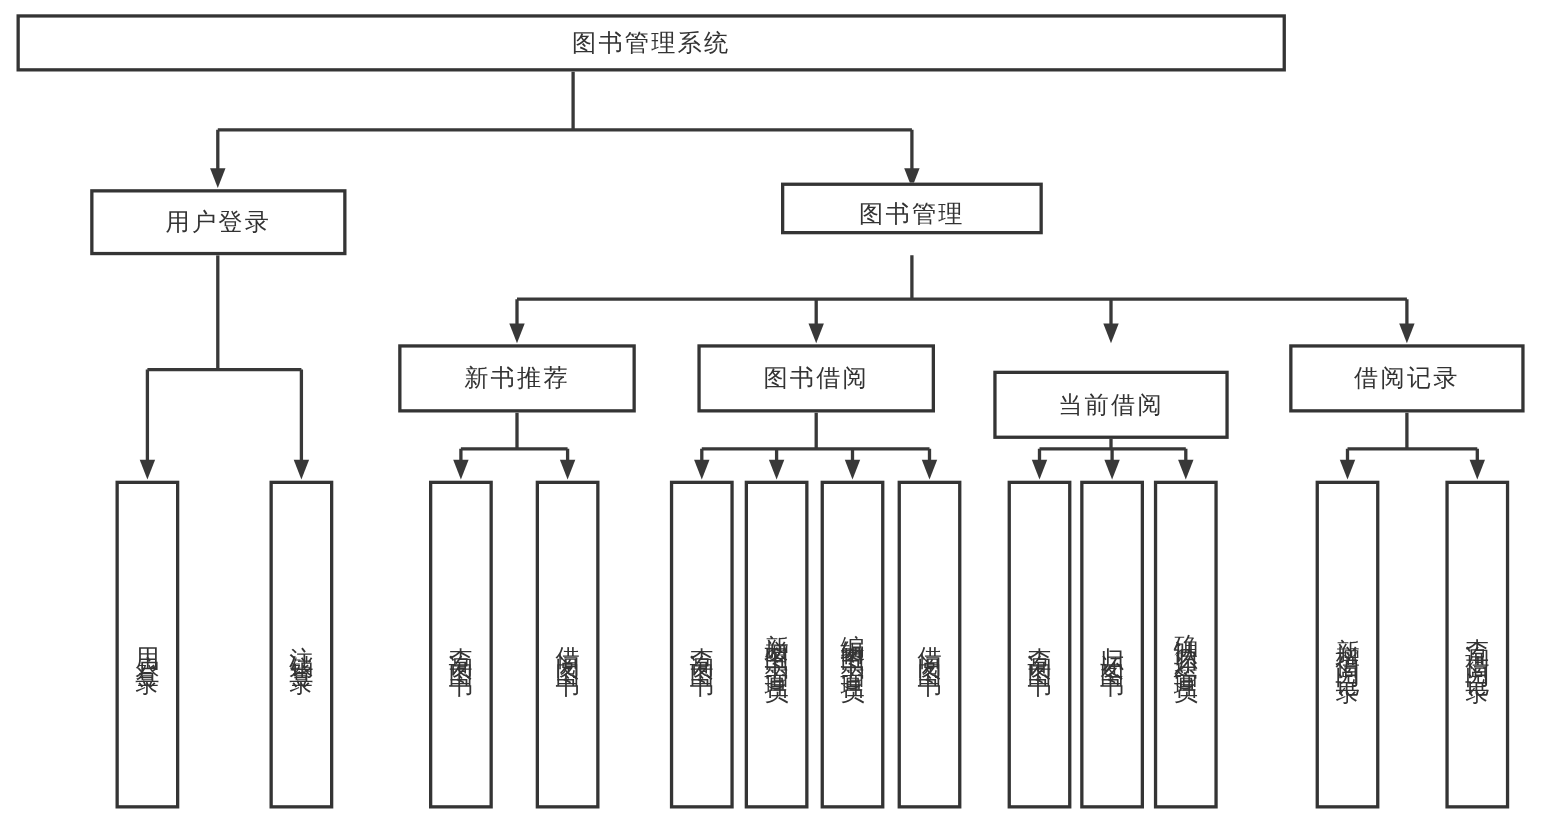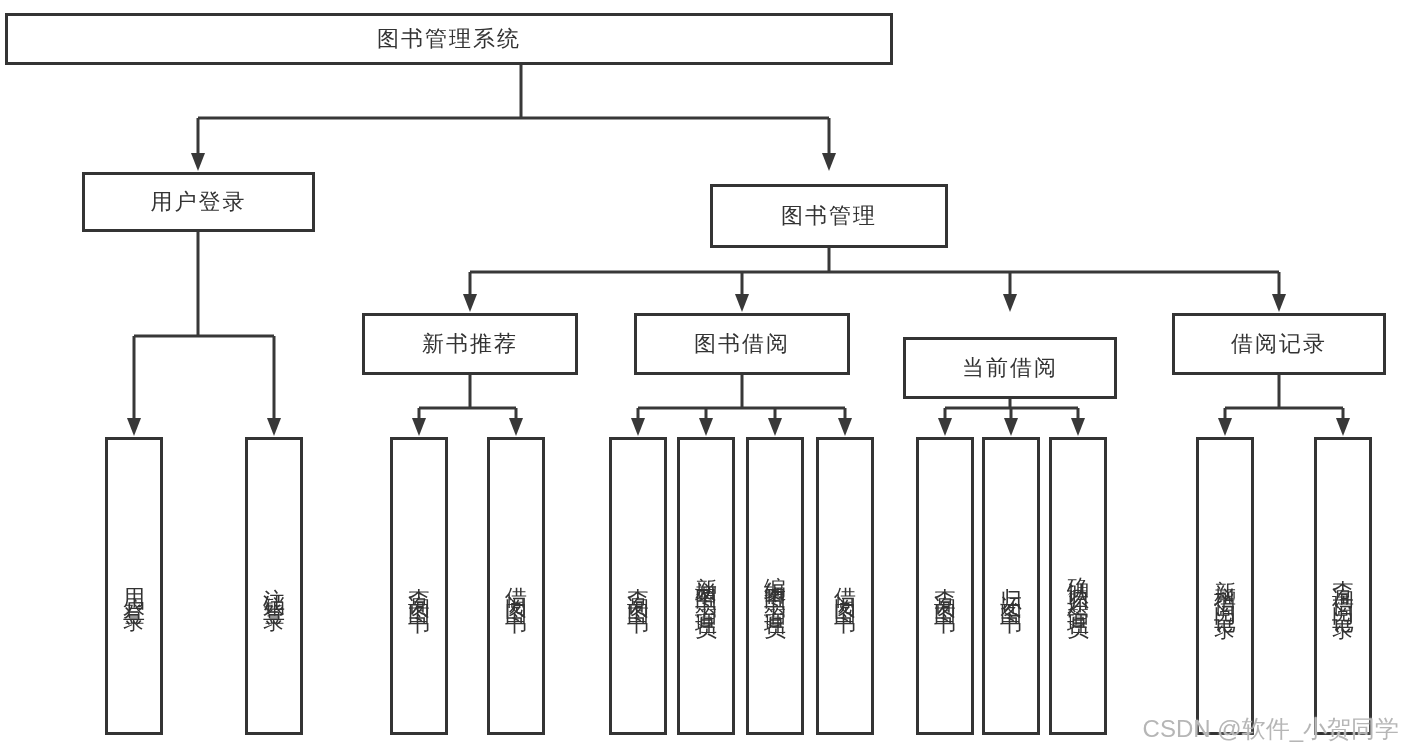--- a/index.html
+++ b/index.html
@@ -102,28 +102,28 @@
       <polygon points="768,418 782,418 775,436"></polygon>
       <polygon points="838,418 852,418 845,436"></polygon>
       <polygon points="938,418 952,418 945,436"></polygon>
       <polygon points="1004,418 1018,418 1011,436"></polygon>
       <polygon points="1071,418 1085,418 1078,436"></polygon>
       <polygon points="1218,418 1232,418 1225,436"></polygon>
       <polygon points="1336,418 1350,418 1343,436"></polygon>
     </g>
   </svg>
 
-  <div class="node h" style="left:5px; top:13px; width:888px; height:52px;align-items:center;">
+  <div class="node h" style="left:15px; top:13px; width:1154px; height:52px;align-items:center;">
     <span>图书管理系统</span>
   </div>
 
   <div class="node h" style="left:82px; top:172px; width:233px; height:60px;">
     <span>用户登录</span>
   </div>
-  <div class="node h" style="left:710px; top:184px; width:238px; height:64px;">
+  <div class="node h" style="left:710px; top:166px; width:238px; height:47px;align-items:flex-end;">
     <span>图书管理</span>
   </div>
 
   <div class="node h" style="left:362px; top:313px; width:216px; height:62px;">
     <span>新书推荐</span>
   </div>
   <div class="node h" style="left:634px; top:313px; width:216px; height:62px;">
     <span>图书借阅</span>
   </div>
   <div class="node h" style="left:903px; top:313px; width:214px; height:62px;margin-top:24px;">
@@ -170,15 +170,14 @@
     <span class="vtext long">确认归还（管理员）</span>
   </div>
 
   <div class="node v" style="left:1196px; top:437px; width:58px; height:298px;">
     <span class="vtext">新增借阅记录</span>
   </div>
   <div class="node v" style="left:1314px; top:437px; width:58px; height:298px;">
     <span class="vtext">查询借阅记录</span>
   </div>
 
-  <div class="watermark">CSDN @软件_小贺同学</div>
 
 </div>
 
 </body></html>

